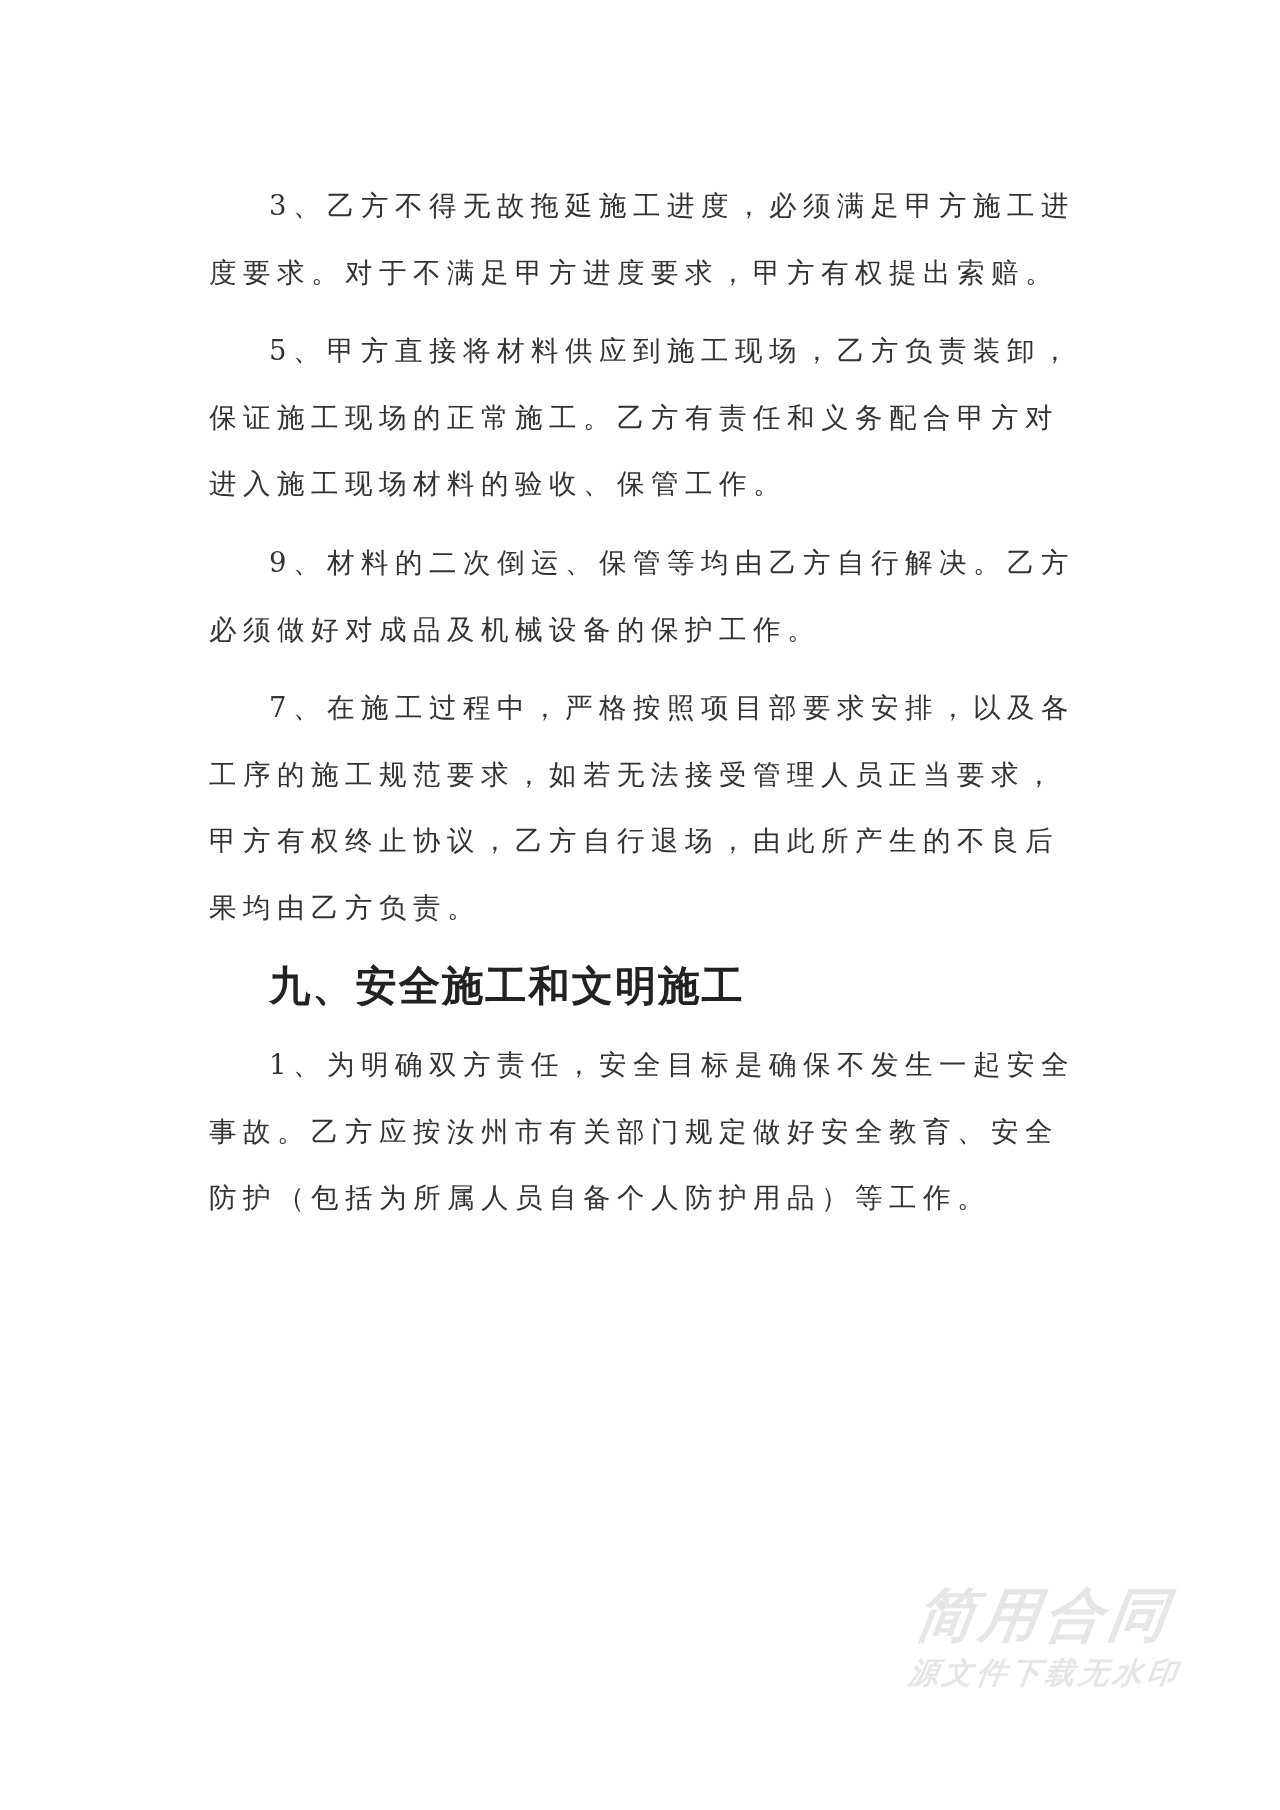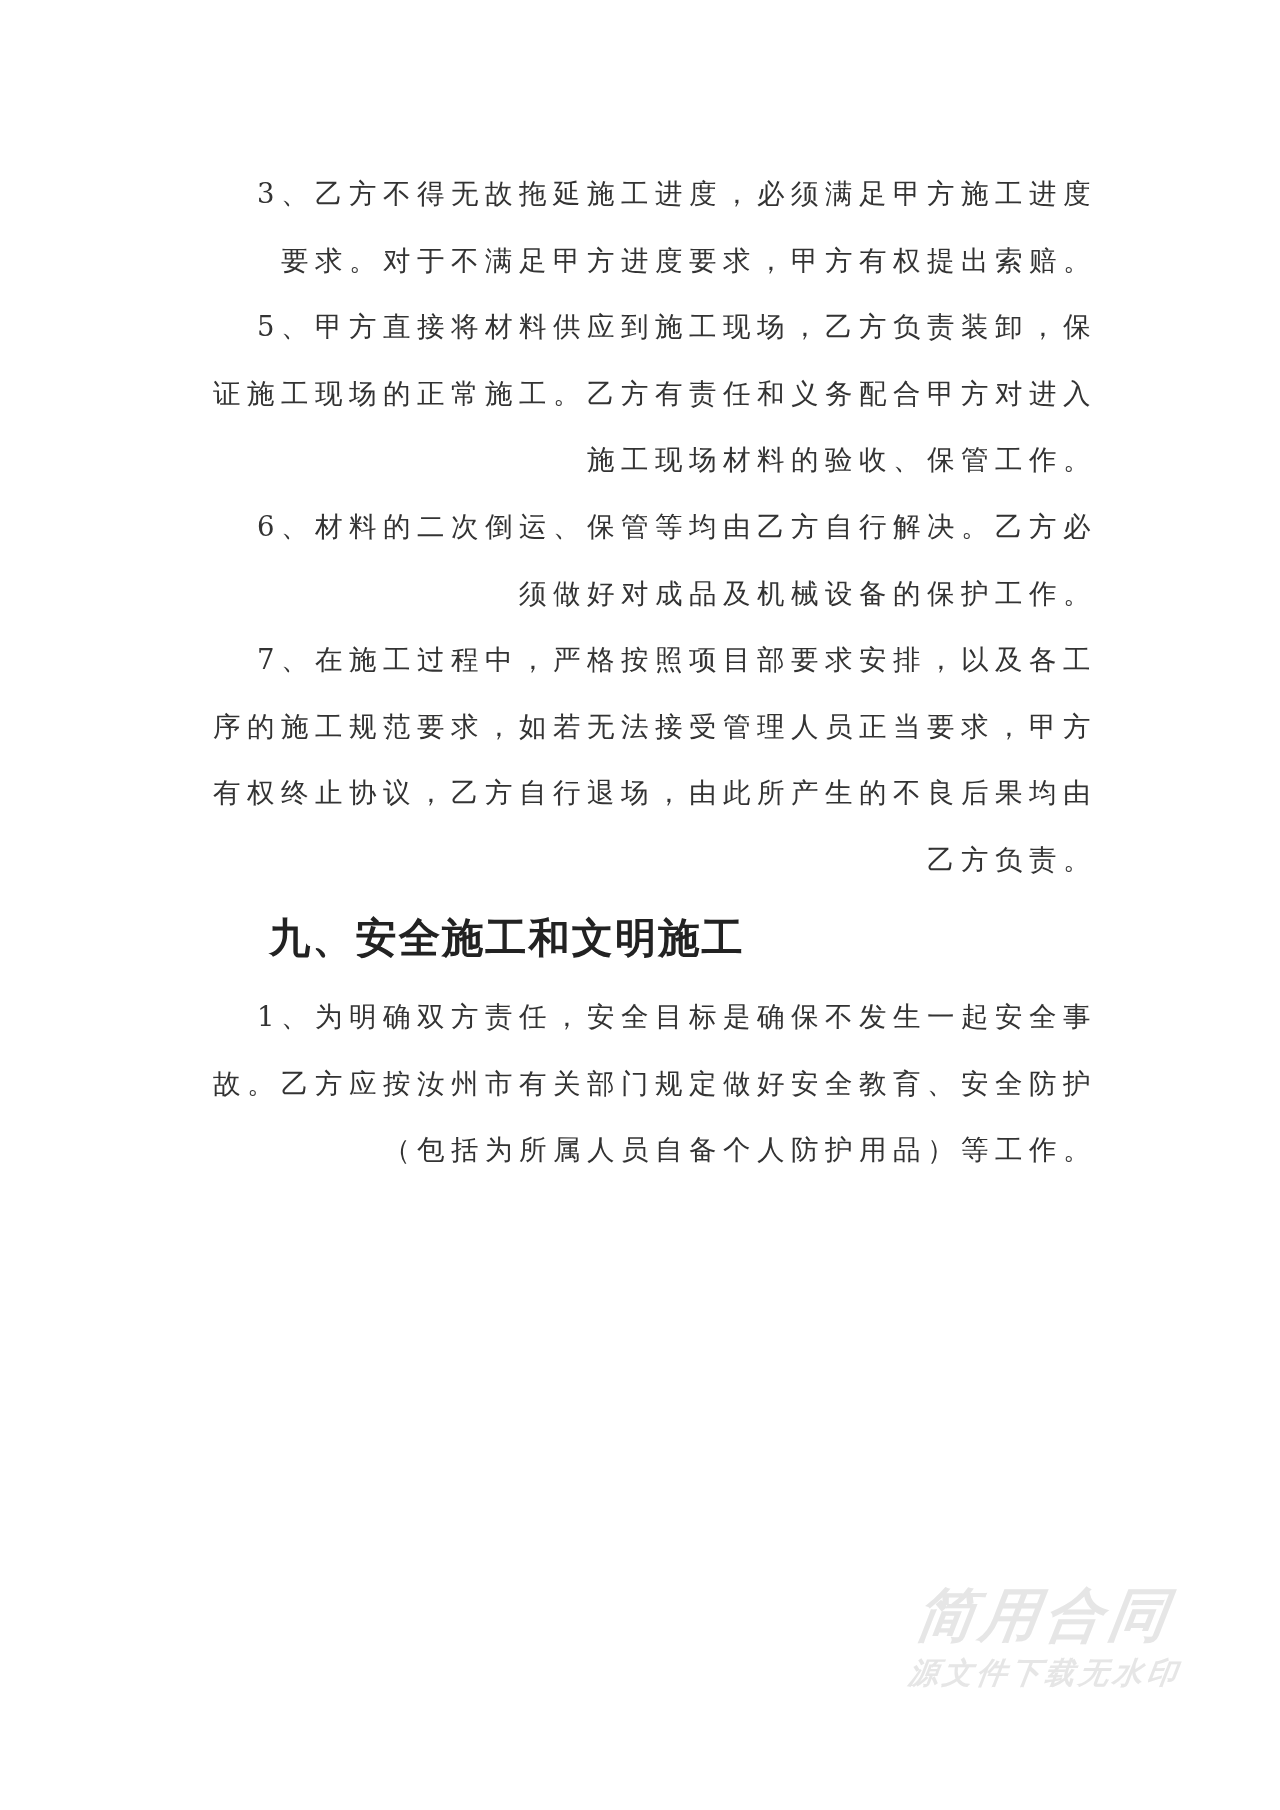--- a/index.html
+++ b/index.html
@@ -25,24 +25,24 @@
       position: absolute;
       left: 197px;
       top: 160px;
       width: 900px;
       font-family: "DejaVu Serif", "Liberation Serif", serif;
       font-size: 27.5px;
       color: #333333;
       letter-spacing: 6.5px;
     }
     .para {
-      margin: 0;
+      margin: 12px;
       line-height: 66.6px;
       text-indent: 60px;
-      text-align: right;
+      text-align: left;
       word-break: break-all;
     }
     .heading {
       margin: 12px;
       line-height: 66.6px;
       text-indent: 60px;
       font-weight: bold;
       color: #222222;
       letter-spacing: 2px;
     }
@@ -72,21 +72,21 @@
       transform: skewX(-8deg);
     }
   </style>
 </head>
 <body>
 
 <div class="page">
   <div class="content">
     <p class="para">3、乙方不得无故拖延施工进度，必须满足甲方施工进度要求。对于不满足甲方进度要求，甲方有权提出索赔。</p>
     <p class="para">5、甲方直接将材料供应到施工现场，乙方负责装卸，保证施工现场的正常施工。乙方有责任和义务配合甲方对进入施工现场材料的验收、保管工作。</p>
-    <p class="para">6、材料的二次倒运、保管等均由乙方自行解决。乙方必须做好对成品及机械设备的保护工作。</p>
+    <p class="para">9、材料的二次倒运、保管等均由乙方自行解决。乙方必须做好对成品及机械设备的保护工作。</p>
     <p class="para">7、在施工过程中，严格按照项目部要求安排，以及各工序的施工规范要求，如若无法接受管理人员正当要求，甲方有权终止协议，乙方自行退场，由此所产生的不良后果均由乙方负责。</p>
     <h2 class="heading">九、安全施工和文明施工</h2>
     <p class="para">1、为明确双方责任，安全目标是确保不发生一起安全事故。乙方应按汝州市有关部门规定做好安全教育、安全防护（包括为所属人员自备个人防护用品）等工作。</p>
   </div>
 
   <div class="watermark">
     <div class="wm-main">简用合同</div>
     <div class="wm-sub">源文件下载无水印</div>
   </div>
 </div>

